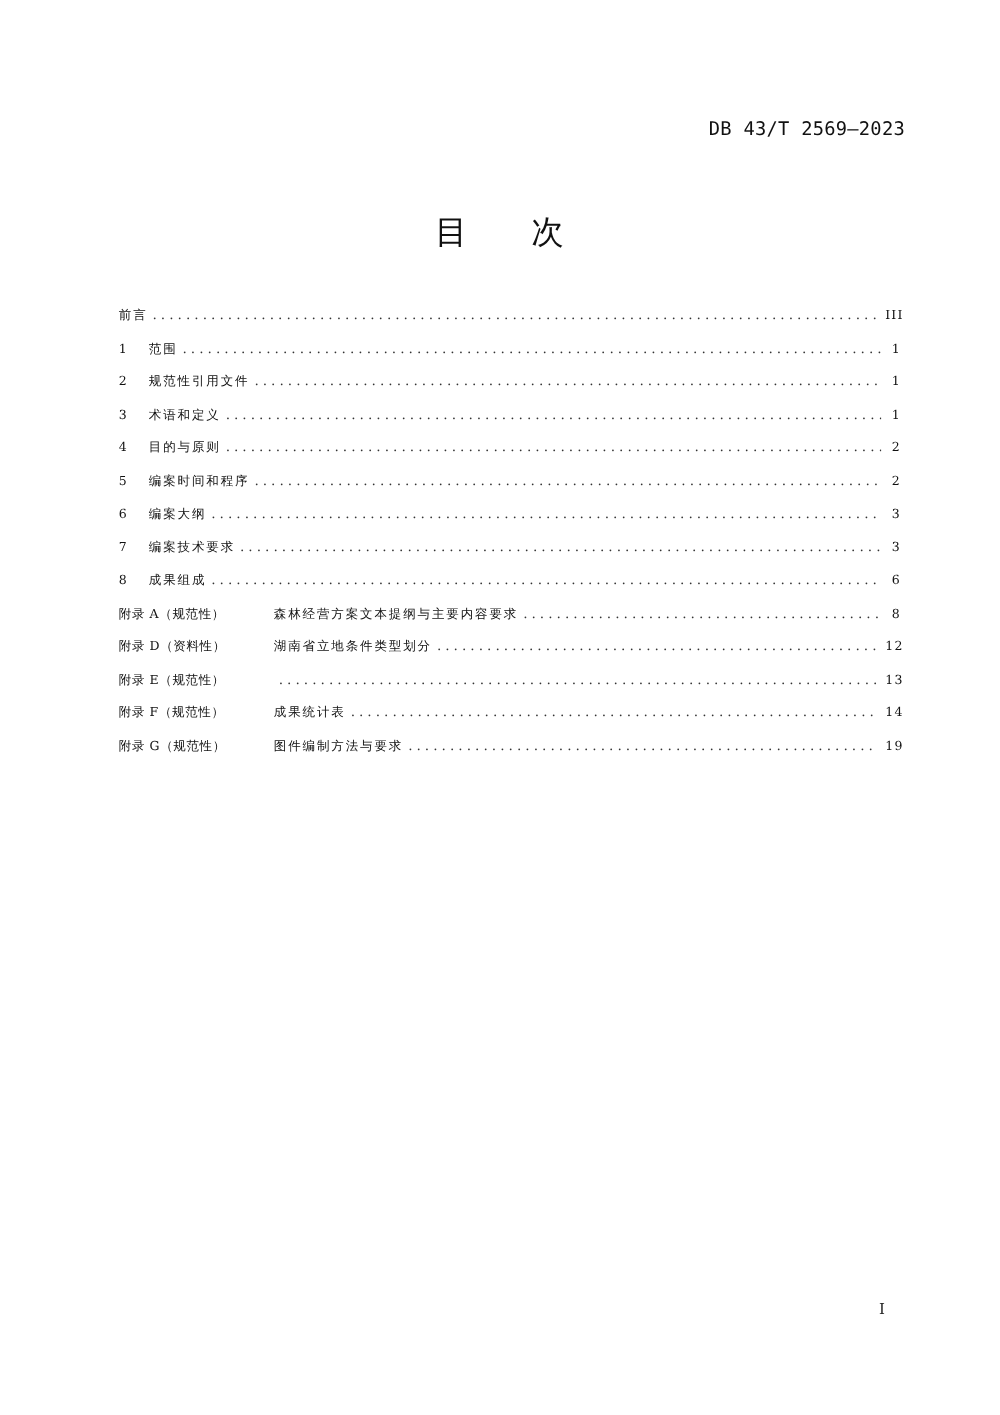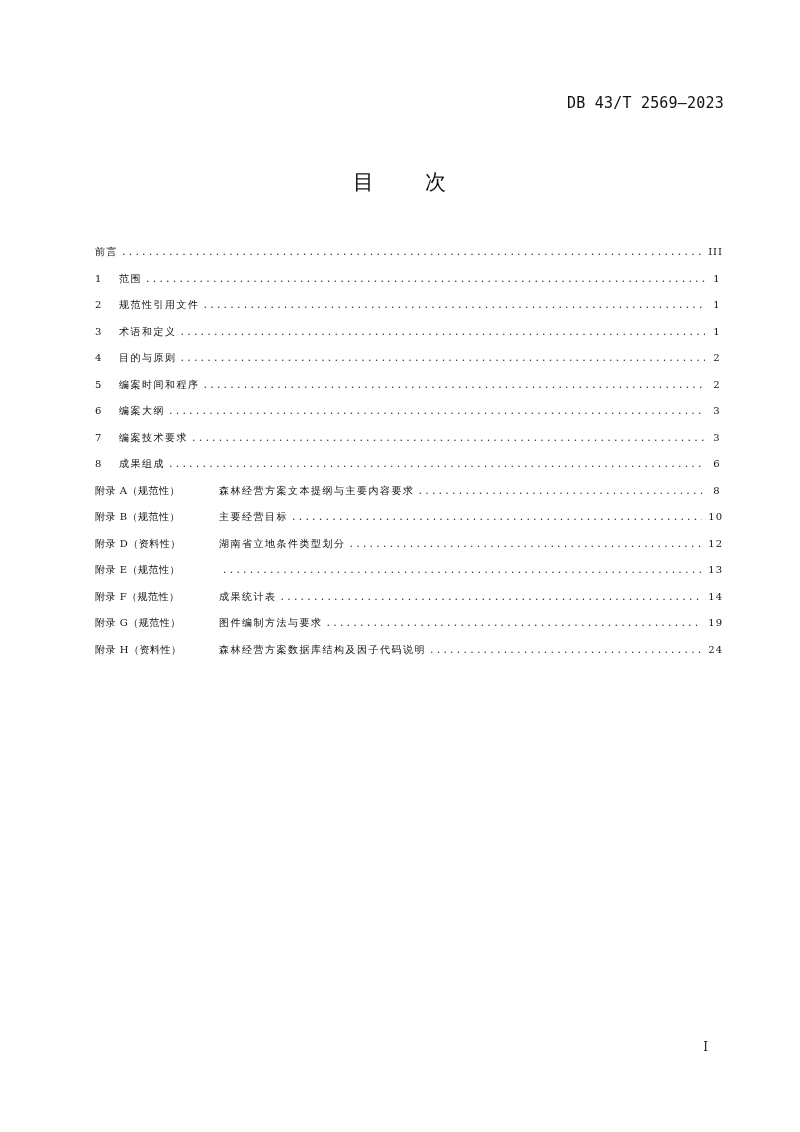--- a/index.html
+++ b/index.html
@@ -24,21 +24,21 @@
       letter-spacing: 0.2px;
       color: #111;
     }
     .title {
       position: absolute;
       top: 168px;
       left: 0;
       width: 800px;
       text-align: center;
       font-family: "DejaVu Sans", "Liberation Sans", sans-serif;
-      font-size: 21px;
+      font-size: 26px;
       letter-spacing: 1px;
       color: #111;
     }
     .title span { display: inline-block; }
     .title .gap { width: 50px; }
     .toc {
       position: absolute;
       top: 242px;
       left: 95px;
       width: 628px;
@@ -156,26 +156,20 @@
     <span class="page">6</span>
   </div>
 
   <div class="toc-row">
     <span class="appx-label">附录 A（规范性）</span>
     <span class="entry-title">森林经营方案文本提纲与主要内容要求</span>
     <span class="leader"></span>
     <span class="page">8</span>
   </div>
   <div class="toc-row">
-    <span class="appx-label">附录 B（规范性）</span>
-    <span class="entry-title">主要经营目标</span>
-    <span class="leader"></span>
-    <span class="page">10</span>
-  </div>
-  <div class="toc-row">
     <span class="appx-label">附录 D（资料性）</span>
     <span class="entry-title">湖南省立地条件类型划分</span>
     <span class="leader"></span>
     <span class="page">12</span>
   </div>
   <div class="toc-row">
     <span class="appx-label">附录 E（规范性）</span>
     <span class="leader"></span>
     <span class="page">13</span>
   </div>
@@ -184,21 +178,15 @@
     <span class="entry-title">成果统计表</span>
     <span class="leader"></span>
     <span class="page">14</span>
   </div>
   <div class="toc-row">
     <span class="appx-label">附录 G（规范性）</span>
     <span class="entry-title">图件编制方法与要求</span>
     <span class="leader"></span>
     <span class="page">19</span>
   </div>
-  <div class="toc-row">
-    <span class="appx-label">附录 H（资料性）</span>
-    <span class="entry-title">森林经营方案数据库结构及因子代码说明</span>
-    <span class="leader"></span>
-    <span class="page">24</span>
-  </div>
 </div>
 
 <div class="page-footer">I</div>
 
 </body></html>

